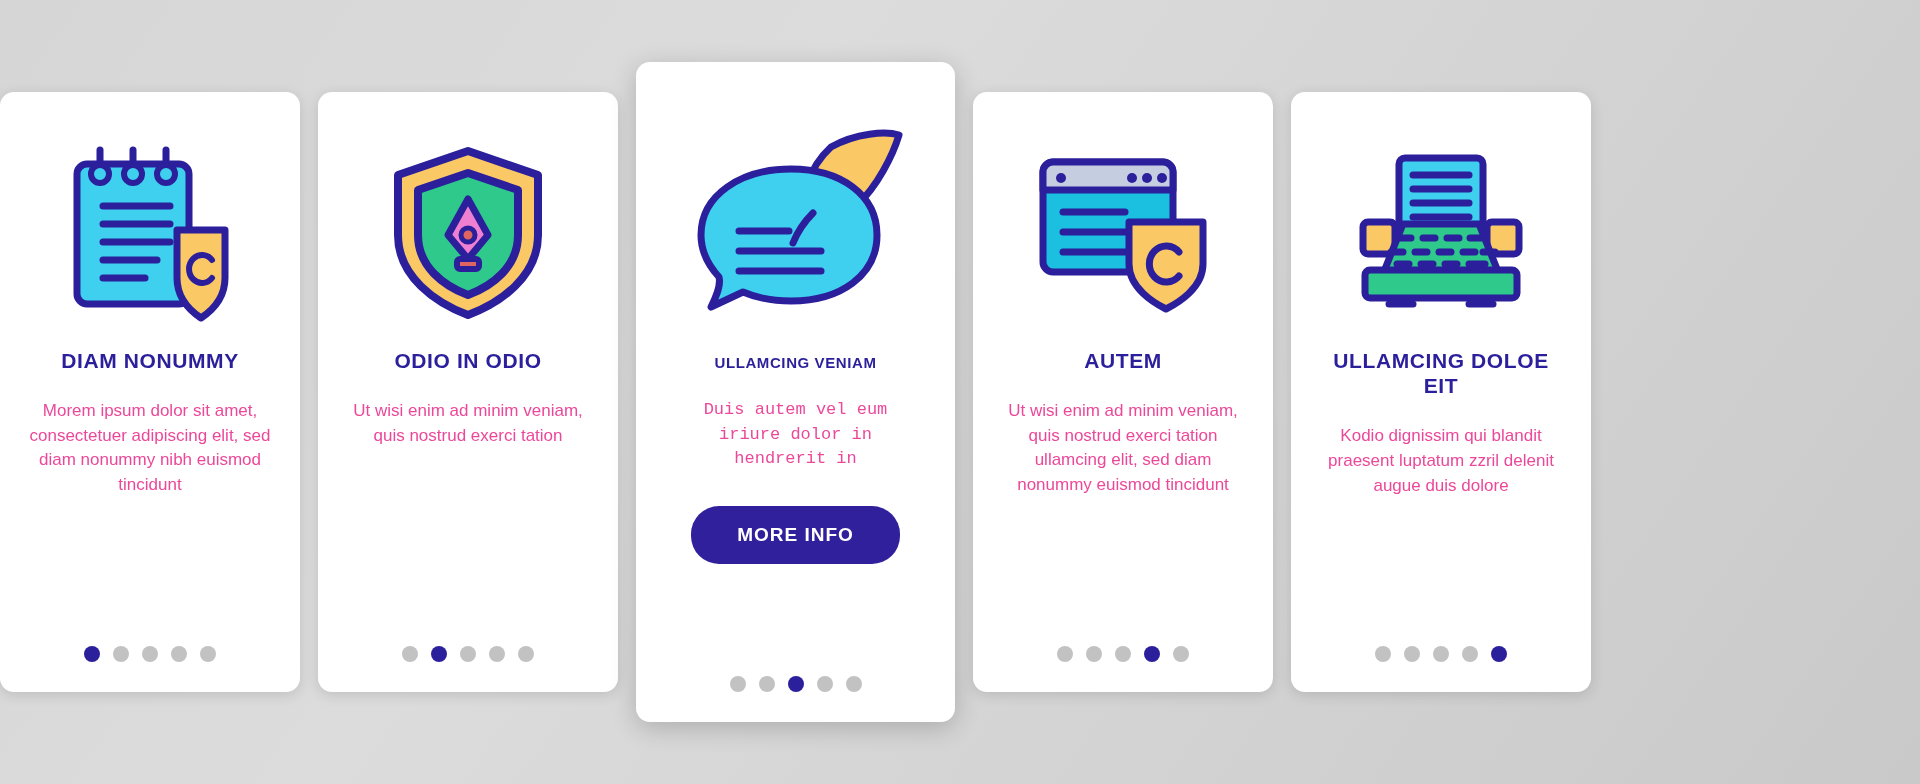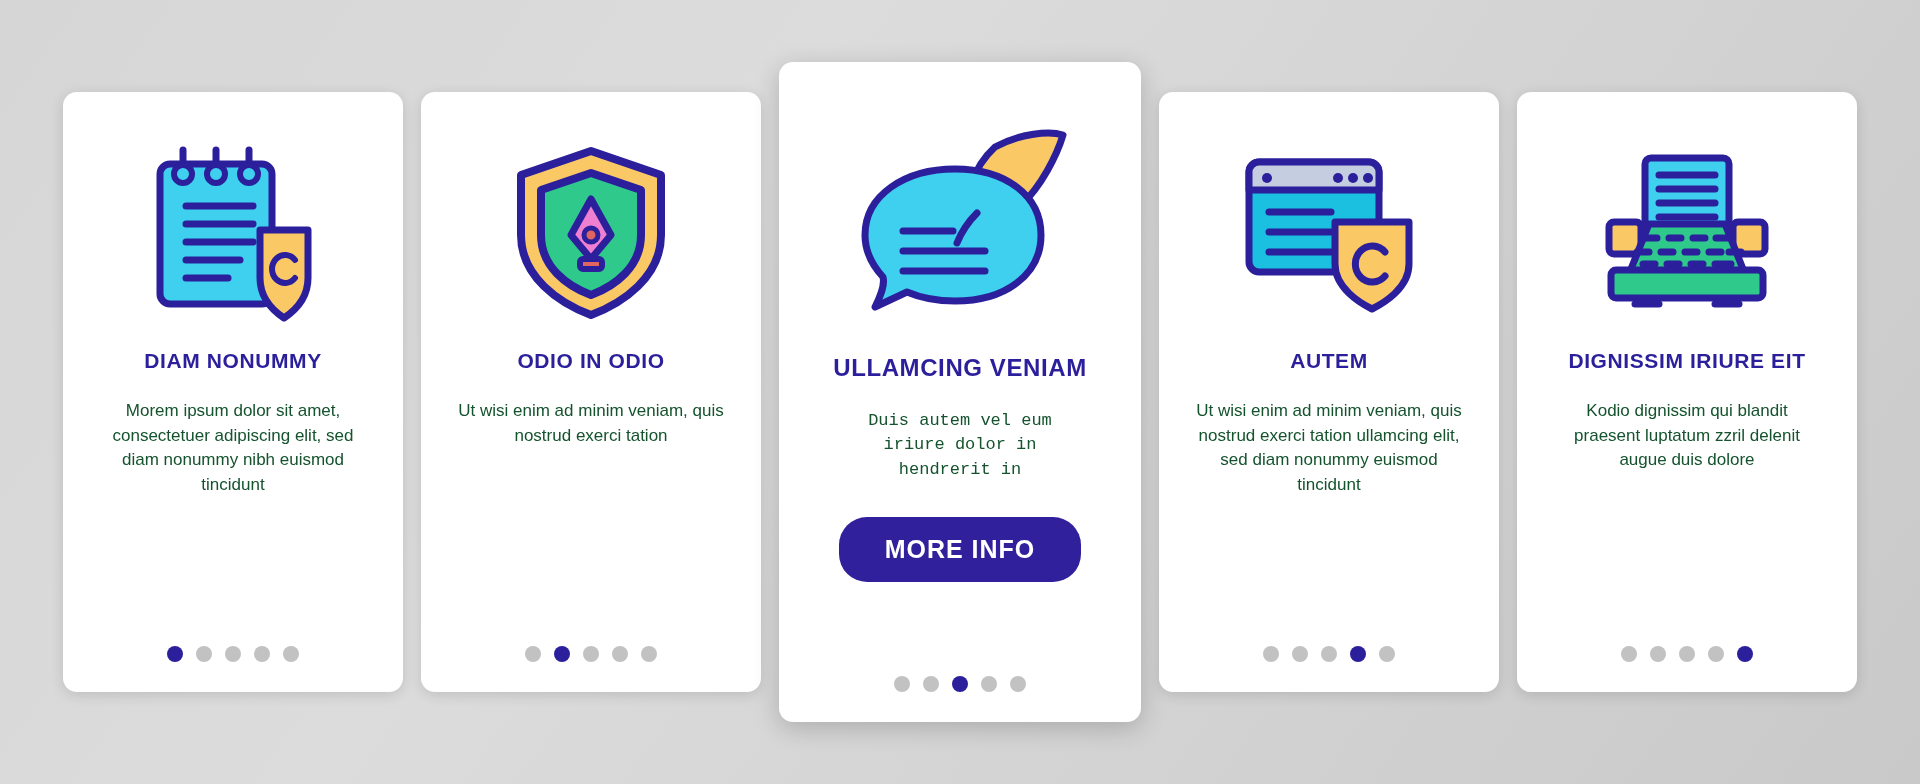--- a/index.html
+++ b/index.html
@@ -3,22 +3,22 @@
 <meta charset="utf-8">
 <style>
   html,body{margin:0;padding:0;}
   body{
     width:1920px;height:784px;
     background:linear-gradient(125deg,#d6d6d6 0%,#dcdcdc 35%,#d2d2d2 70%,#c9c9c9 100%);
     font-family:"Liberation Sans","DejaVu Sans",sans-serif;
     overflow:hidden;
   }
   .stage{
-    width:1920px;height:784px;
-    display:flex;align-items:center;justify-content:center;
+    width:1591px;height:784px;
+    display:flex;align-items:center;justify-content:space-between;
     gap:18px;
     box-sizing:border-box;
   }
   .card{
     background:#ffffff;
     border-radius:14px;
     width:340px;
     height:600px;
     box-sizing:border-box;
     padding:26px 22px 26px 22px;
@@ -44,37 +44,37 @@
   .card.featured .icon-wrap{height:258px;}
   .title{
     color:#2b1f9c;
     font-weight:bold;
     font-size:21px;
     letter-spacing:0.6px;
     text-align:center;
     margin:0 0 26px 0;
     line-height:1.2;
   }
-  .card.featured .title{font-size:24px;margin-bottom:26px;}
+  .card.featured .title{font-size:15px;margin-bottom:26px;}
   .desc{
-    color:#14532d;
+    color:#ec4899;
     font-size:17px;
     line-height:1.45;
     text-align:center;
     margin:0;
     max-width:270px;
   }
   .card.featured .desc{max-width:250px;font-family:Liberation Mono, monospace;}
   .spacer{flex:1 1 auto;}
   .cta{
     background:#30209b;
     color:#ffffff;
     border:none;
     border-radius:28px;
-    font-size:25px;
+    font-size:19px;
     font-weight:bold;
     letter-spacing:1px;
     padding:18px 46px;
     margin-top:34px;
     cursor:pointer;
     font-family:inherit;
   }
   .dots{
     display:flex;
     gap:13px;
@@ -240,21 +240,21 @@
           <line x1="132" y1="104" x2="144" y2="104"></line>
           <line x1="46" y1="116" x2="58" y2="116"></line>
           <line x1="70" y1="116" x2="82" y2="116"></line>
           <line x1="94" y1="116" x2="106" y2="116"></line>
           <line x1="118" y1="116" x2="134" y2="116"></line>
           <line x1="38" y1="156" x2="62" y2="156"></line>
           <line x1="118" y1="156" x2="142" y2="156"></line>
         </g>
       </svg>
     </div>
-    <h3 class="title">DIGNISSIM IRIURE EIT</h3>
+    <h3 class="title">ULLAMCING DOLOE EIT</h3>
     <p class="desc">Kodio dignissim qui blandit praesent luptatum zzril delenit augue duis dolore</p>
     <div class="spacer"></div>
     <div class="dots">
       <span class="dot"></span>
       <span class="dot"></span>
       <span class="dot"></span>
       <span class="dot"></span>
       <span class="dot active"></span>
     </div>
   </div>

